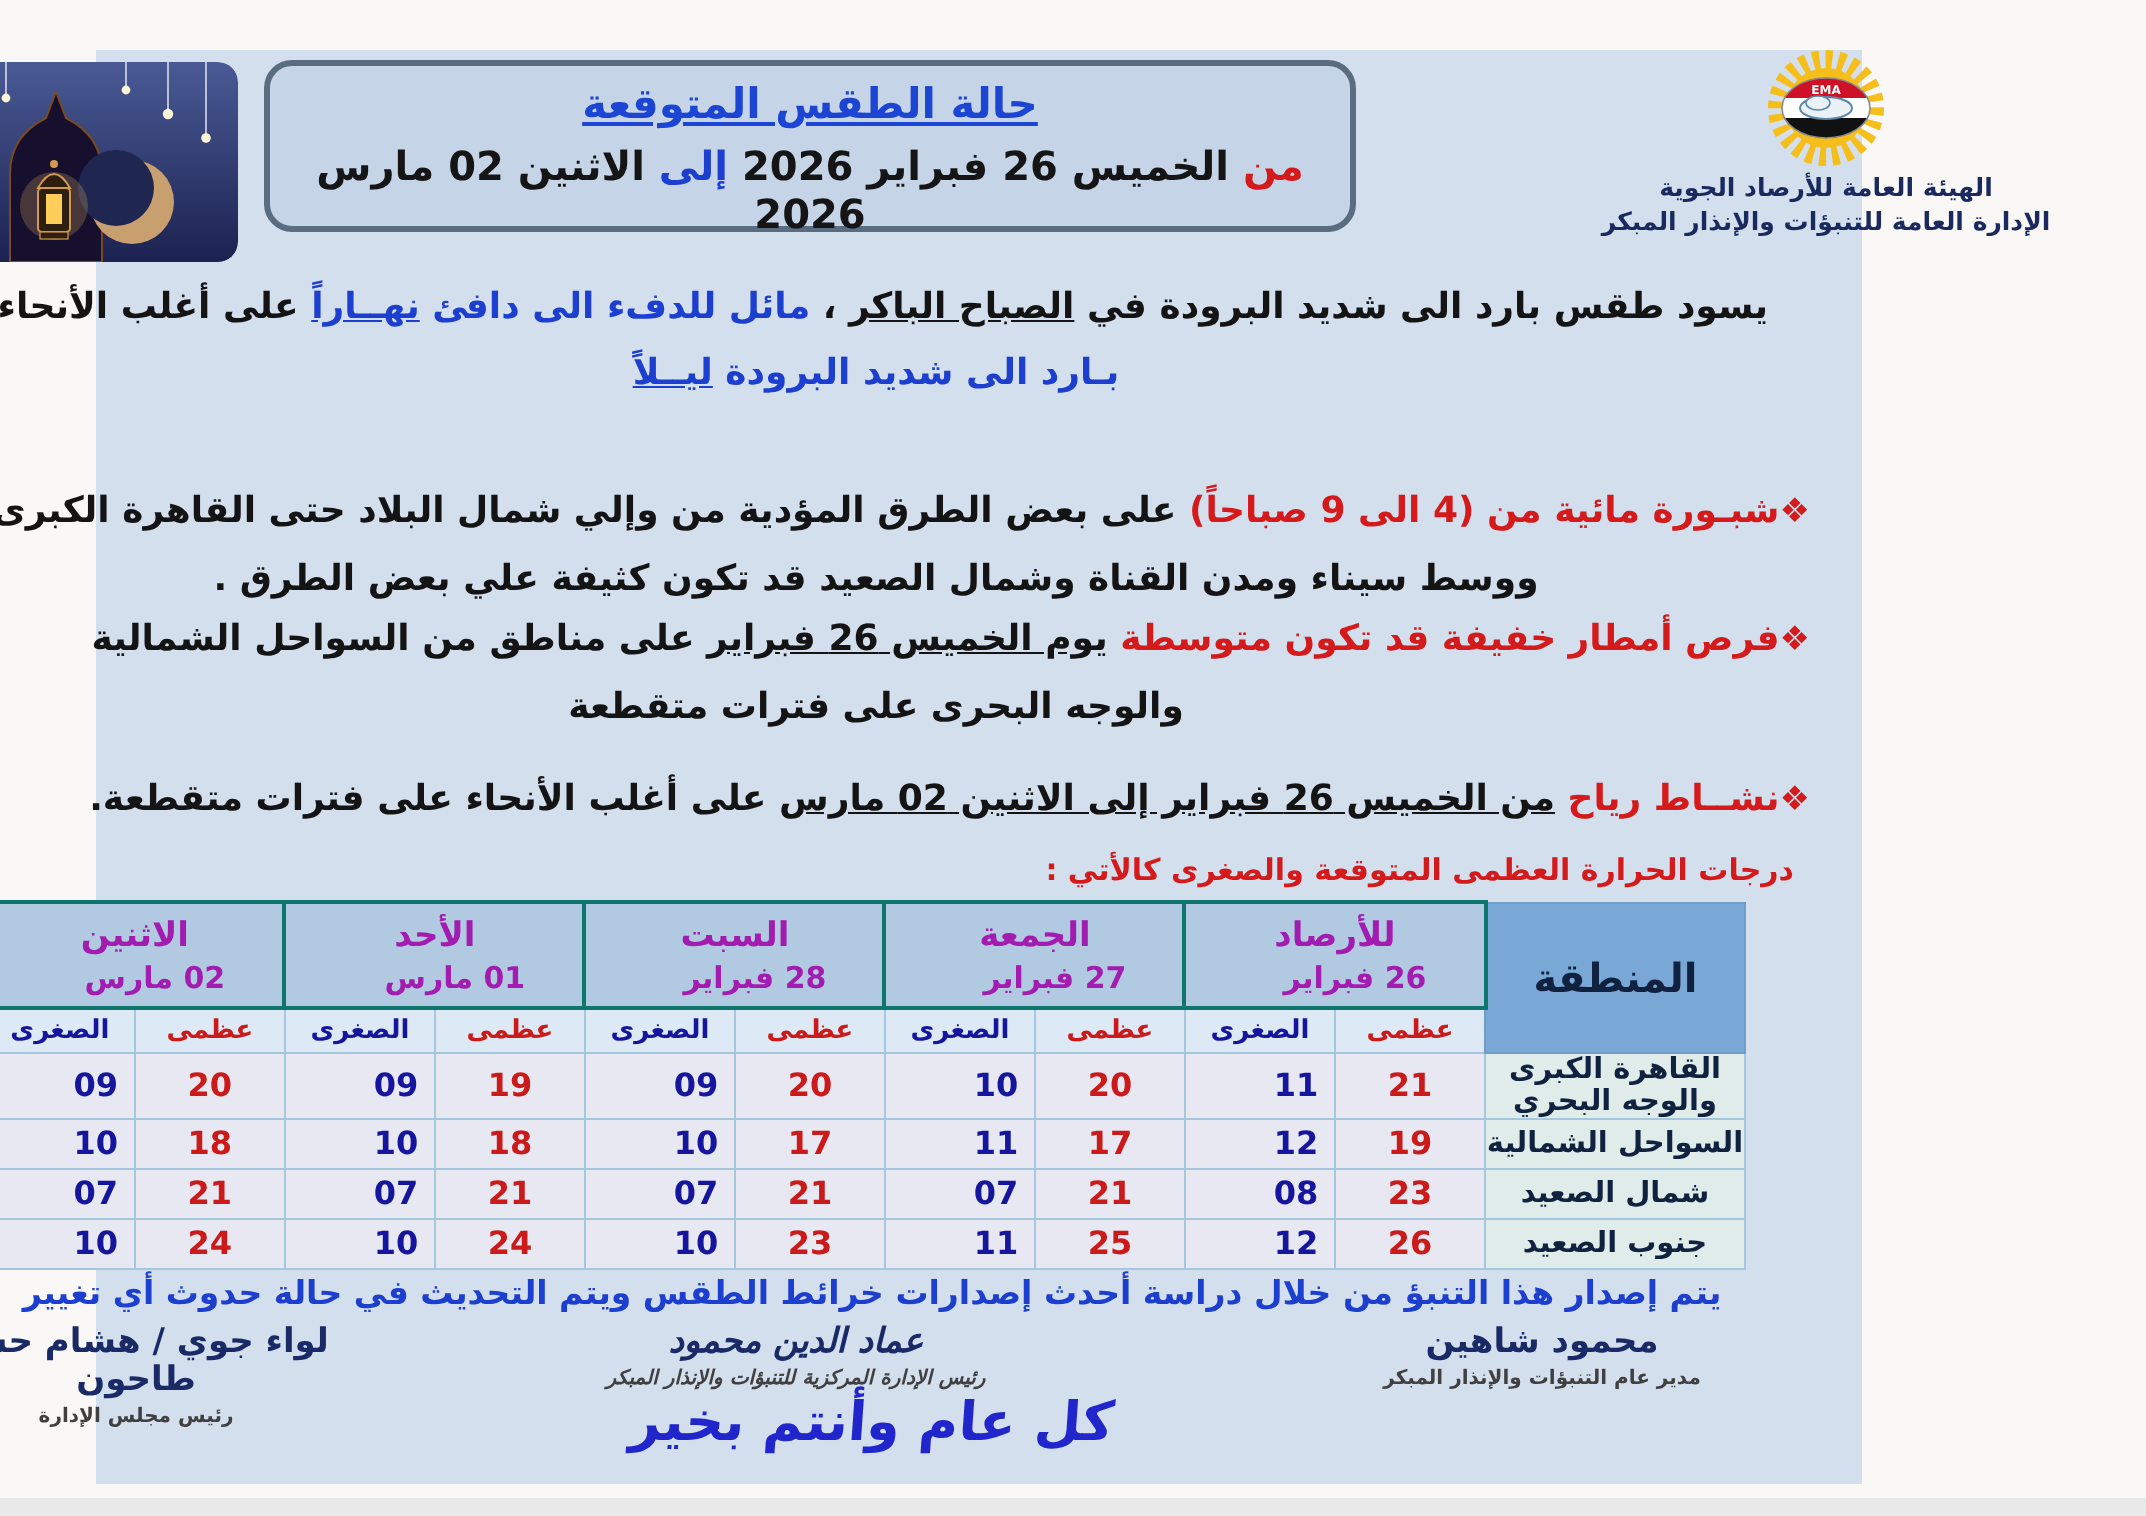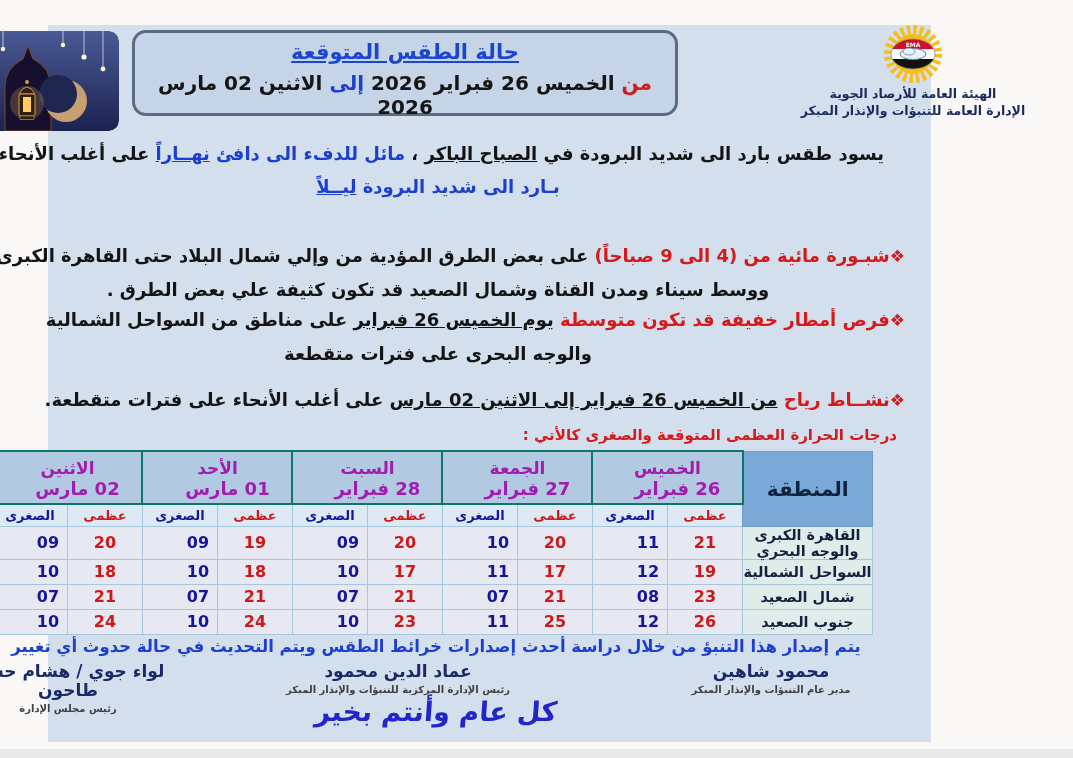--- a/index.html
+++ b/index.html
@@ -36,35 +36,35 @@
 
   
   .wx { position:absolute; top:425px; right:58px; width:880px; border-collapse:collapse;
         table-layout:fixed; direction:rtl; border:1px solid #90b4d2; }
   .wx col.c-region { width:130px; } .wx col.c-num { width:75px; }
   .wx th, .wx td { text-align:center; vertical-align:middle; }
   .region-h { background:#79a7d6; color:#10223f; font-size:20px; font-weight:bold;
               border:1px solid #6f9cc9; }
   .day-h { background:#b2c9e2; color:#a21caf; border:2px solid #0f766e; height:53px; }
   .day-name { font-size:17px; font-weight:bold; line-height:22px; }
-  .day-date { font-size:18px; font-weight:bold; line-height:20px;margin-left:20px; }
+  .day-date { font-size:15px; font-weight:bold; line-height:20px;margin-left:20px; }
   .sub { height:22px; font-size:13px; font-weight:bold; background:#dde9f5;
          border:1px solid #a5c7dd; }
   .max-h { color:#cc1a1a; } .min-h { color:#15159e; }
   .region { background:#dfece9; color:#10223f; font-size:14.5px; font-weight:bold;
             border:1px solid #a5c7dd; height:25px; }
   .num { background:#e7e8f1; font-size:16px; font-weight:bold; border:1px solid #a5c7dd; height:25px; }
   .num.max { color:#cc1a1a; } .num.min { color:#15159e;padding-left:36px; }
 
   
   .note { position:absolute; top:612px; right:0; width:990px; text-align:center;
           font-size:16.5px; font-weight:bold; color:#1c3fd0; }
   .sig { position:absolute; top:637px; text-align:center; }
   .sig-right  { right:30px;  width:260px; }
-  .sig-center { right:383px; width:300px; }
+  .sig-center { right:383px; width:300px;font-style:italic; }
   .sig-left   { right:753px; width:220px; }
   .sig-name  { font-size:17px; font-weight:bold; color:#1a2a66; line-height:19px; }
   .sig-title { font-size:10px; font-weight:bold; color:#404040; line-height:18px; }
   .greeting { position:absolute; top:671px; right:0; width:990px; text-align:center;
               font-size:27px; font-weight:bold; color:#2026cc;
               font-family:"DejaVu Sans", sans-serif; transform:skewX(-4deg); }
 </style>
 </head>
 <body>
 
@@ -185,21 +185,21 @@
         <col class="c-num">
           <col class="c-num">
           <col class="c-num">
           <col class="c-num">
           <col class="c-num">
       </colgroup>
       <thead>
         <tr>
           <th class="region-h" rowspan="2">المنطقة</th>
           <th class="day-h" colspan="2">
-            <div class="day-name">الخميس</div>
+            <div class="day-name">للأرصاد</div>
             <div class="day-date">26 فبراير</div>
           </th>
           <th class="day-h" colspan="2">
             <div class="day-name">الجمعة</div>
             <div class="day-date">27 فبراير</div>
           </th>
           <th class="day-h" colspan="2">
             <div class="day-name">السبت</div>
             <div class="day-date">28 فبراير</div>
           </th>

